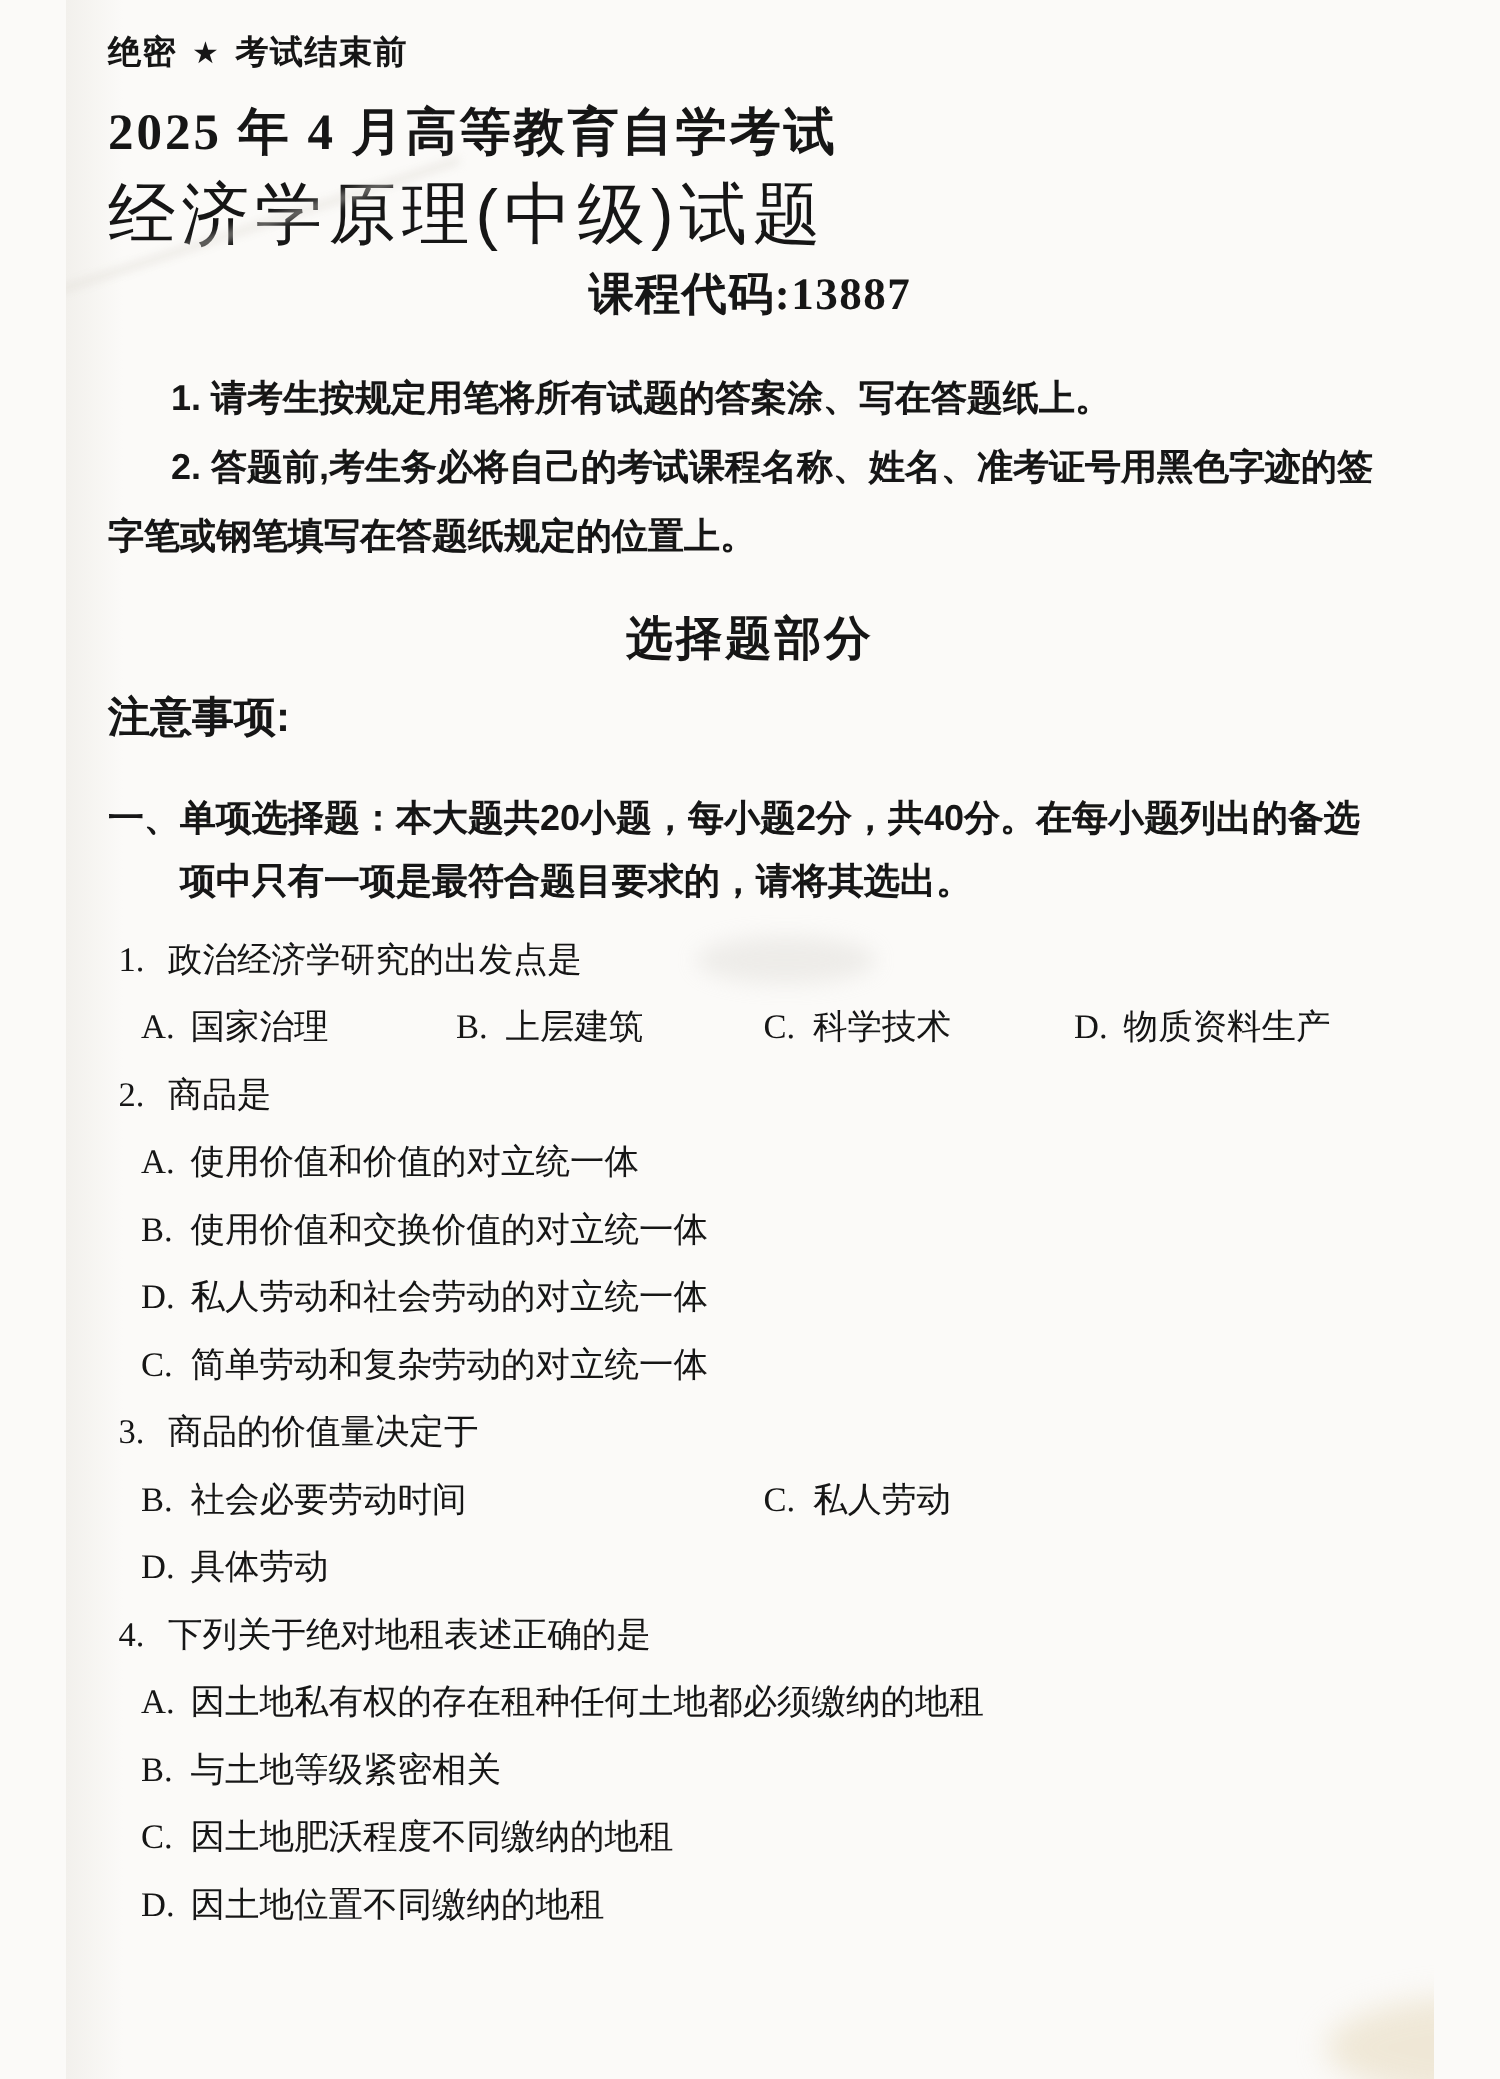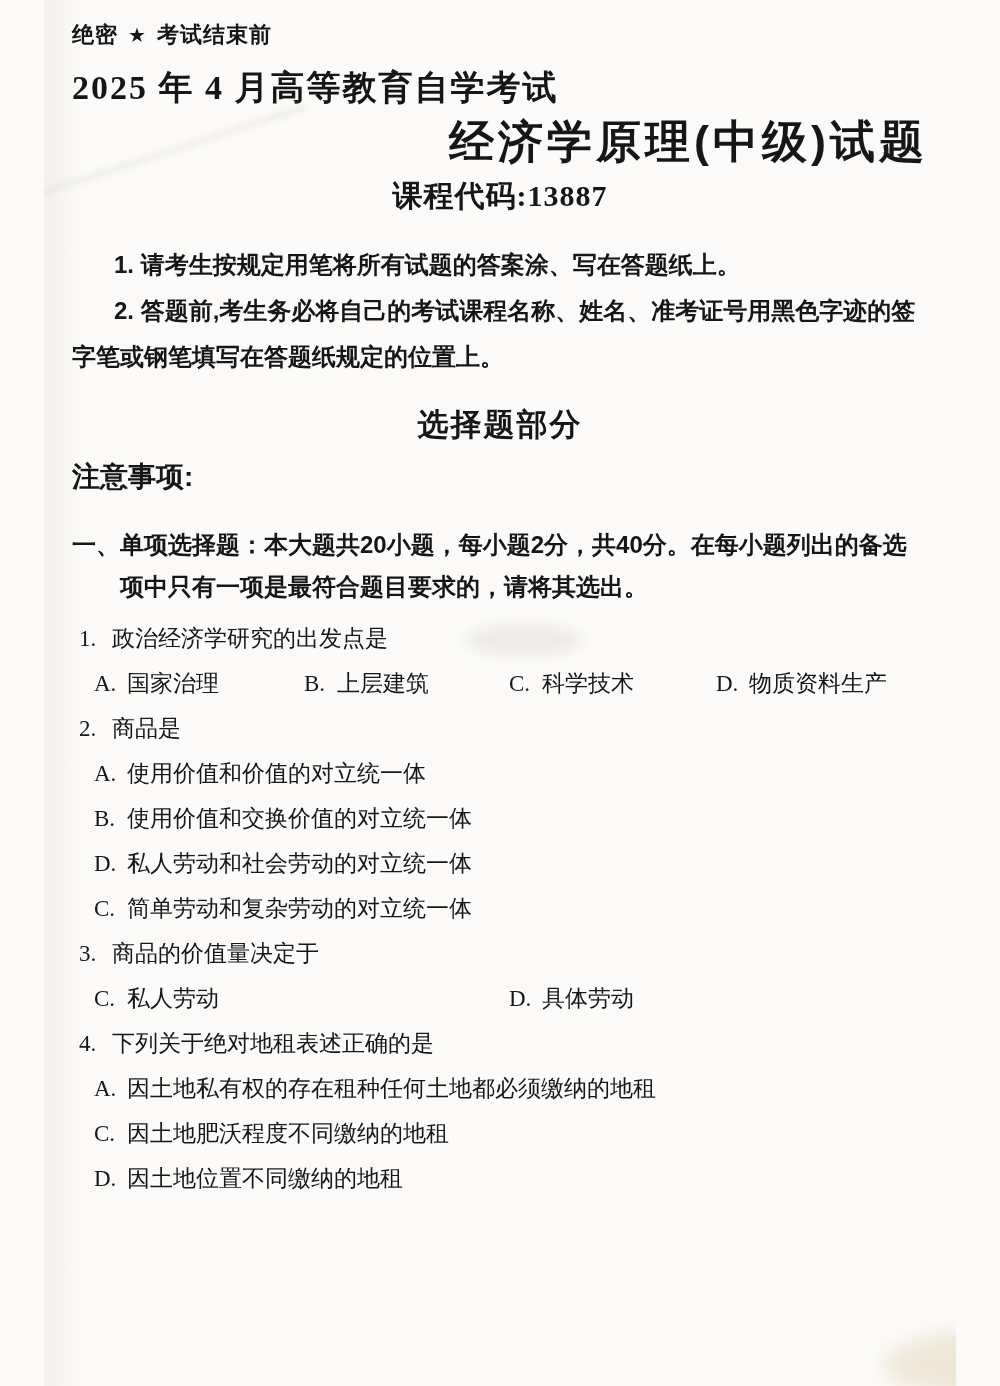--- a/index.html
+++ b/index.html
@@ -13,21 +13,21 @@
     background:#fbfaf8;
     background-image:linear-gradient(90deg,#f2f0ec 0px,#fbfaf8 38px),
                      linear-gradient(180deg,#f6f4f1 0px,#fbfaf8 26px);
     color:#161616;
     overflow:hidden;
   }
   
   .secrecy{font-family:"Liberation Sans","DejaVu Sans",sans-serif;font-weight:bold;font-size:22px;line-height:30px;letter-spacing:1px;}
   .secrecy .star{display:inline-block;margin:0 10px;font-size:20px;}
   .exam-title{margin:16px 0 0 0;text-align:left;font-weight:bold;font-size:34px;line-height:44px;letter-spacing:2px;}
-  .subject-title{margin:2px 0 0 0;text-align:right;font-family:"Liberation Sans","DejaVu Sans",sans-serif;font-weight:bold;font-size:45px;line-height:60px;letter-spacing:4px;}
+  .subject-title{margin:2px 0 0 0;text-align:left;font-family:"Liberation Sans","DejaVu Sans",sans-serif;font-weight:normal;font-size:45px;line-height:60px;letter-spacing:4px;}
   .course-code{margin:4px 0 0 0;text-align:center;font-weight:bold;font-size:30px;line-height:40px;letter-spacing:1px;}
   
   .instructions{margin-top:26px;}
   .instructions p{margin:0;font-family:"Liberation Sans","DejaVu Sans",sans-serif;font-weight:bold;font-size:24px;line-height:46px;text-indent:42px;}
   
   .section-title{margin:24px 0 14px 0;text-align:center;font-family:"Liberation Sans","DejaVu Sans",sans-serif;font-weight:bold;font-size:31px;line-height:42px;letter-spacing:2px;}
   .notice-label{margin-top:6px;font-family:Liberation Sans, sans-serif;font-weight:bold;font-size:28px;line-height:34px;}
   .notice-body{margin:6px 0 0 0;font-size:24px;line-height:46px;text-indent:48px;}
   
   .part-heading{display:flex;margin-top:30px;font-family:"Liberation Sans","DejaVu Sans",sans-serif;font-weight:bold;font-size:24px;line-height:42px;}
@@ -108,31 +108,33 @@
           <div class="option"><span class="olabel">C.</span><span>简单劳动和复杂劳动的对立统一体</span></div>
         </div>
   </div>
 
   <div class="question">
     <div class="stem-row">
       <span class="qnum">3.</span>
       <span class="stem">商品的价值量决定于</span>
     </div>
     <div class="options layout-grid2">
+          <div class="option"><span class="olabel">B.</span><span>社会必要劳动时间</span></div>
           <div class="option"><span class="olabel">C.</span><span>私人劳动</span></div>
           <div class="option"><span class="olabel">D.</span><span>具体劳动</span></div>
         </div>
   </div>
 
   <div class="question">
     <div class="stem-row">
       <span class="qnum">4.</span>
       <span class="stem">下列关于绝对地租表述正确的是</span>
     </div>
     <div class="options layout-stack">
           <div class="option"><span class="olabel">A.</span><span>因土地私有权的存在租种任何土地都必须缴纳的地租</span></div>
+          <div class="option"><span class="olabel">B.</span><span>与土地等级紧密相关</span></div>
           <div class="option"><span class="olabel">C.</span><span>因土地肥沃程度不同缴纳的地租</span></div>
           <div class="option"><span class="olabel">D.</span><span>因土地位置不同缴纳的地租</span></div>
         </div>
   </div>
 </div>
 
 </div>
 
 </body></html>

